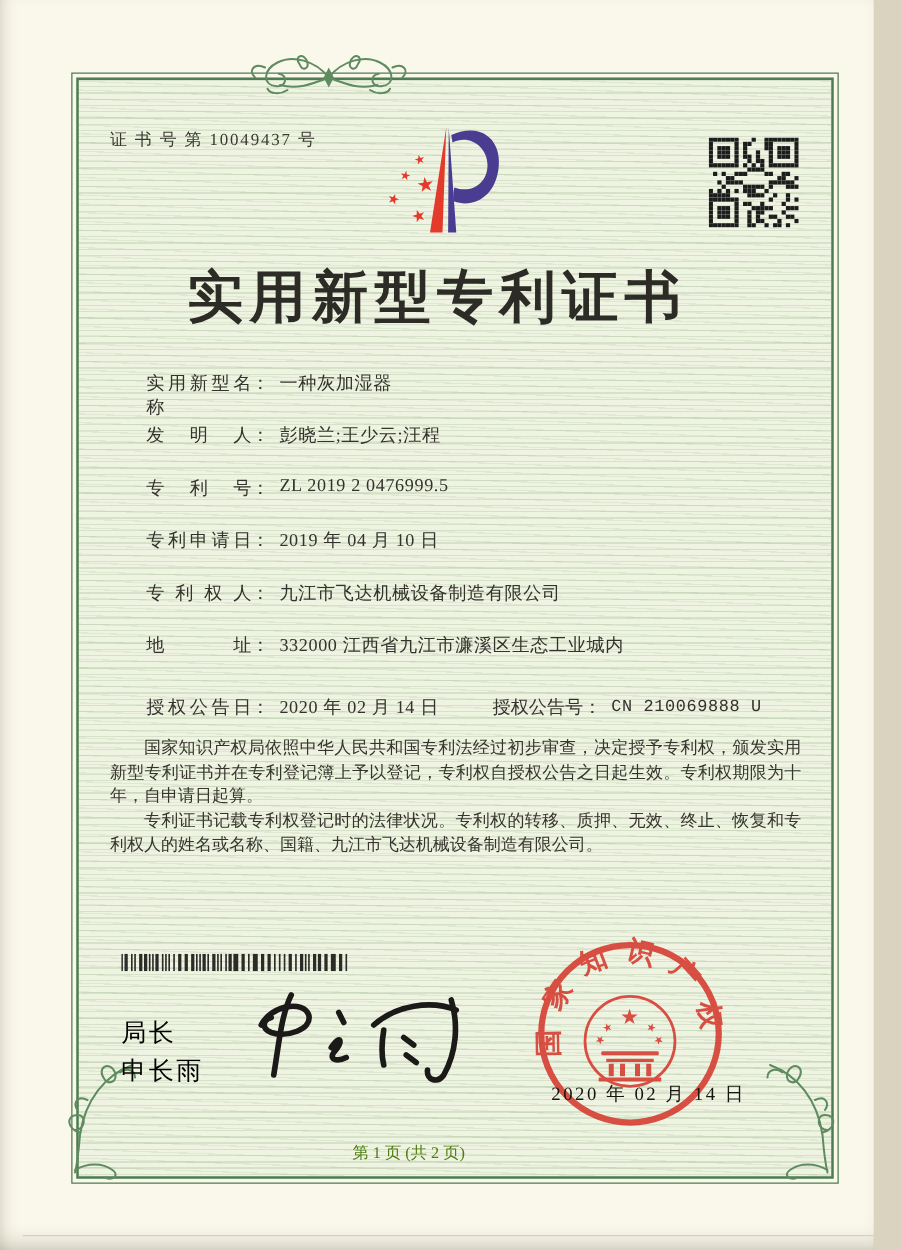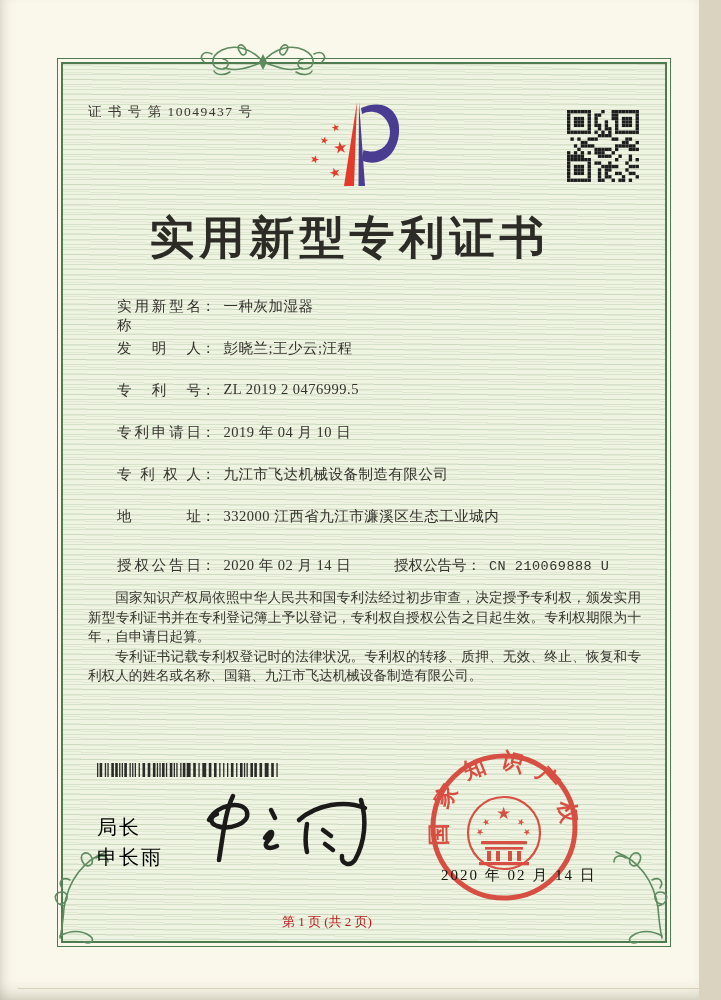--- a/index.html
+++ b/index.html
@@ -37,21 +37,21 @@
   #paragraphs p{margin:0;text-indent:2em;}
 
   #barcode{position:absolute;left:97px;top:763px;}
   #signer{position:absolute;left:97px;top:812px;font-size:20px;color:#000000;line-height:30px;letter-spacing:2px;}
   #signature{position:absolute;left:195px;top:786px;}
   #signature path{stroke:#1b1a18;stroke-width:4.5;fill:none;stroke-linecap:round;stroke-linejoin:round;}
 
   #seal{position:absolute;left:424px;top:747px;opacity:.88;}
   #seal-date{position:absolute;left:441px;top:866px;font-size:15px;letter-spacing:2px;color:#15140f;z-index:5;}
 
-  #page-info{position:absolute;left:0;right:45px;top:913px;text-align:center;font-size:13px;color:#b91c1c;}
+  #page-info{position:absolute;left:0;right:45px;top:913px;text-align:center;font-size:13px;color:#4d7c0f;}
   #back-note{position:absolute;left:0;right:40px;top:956px;text-align:center;font-size:13.5px;color:#413e36;letter-spacing:1px;}
 
   #logo{position:absolute;left:306px;top:97px;}
   #qr{position:absolute;left:567px;top:110px;}
   svg text.star{font-family:"DejaVu Sans",sans-serif;}
 </style>
 </head>
 <body>
 
 <div id="page">

